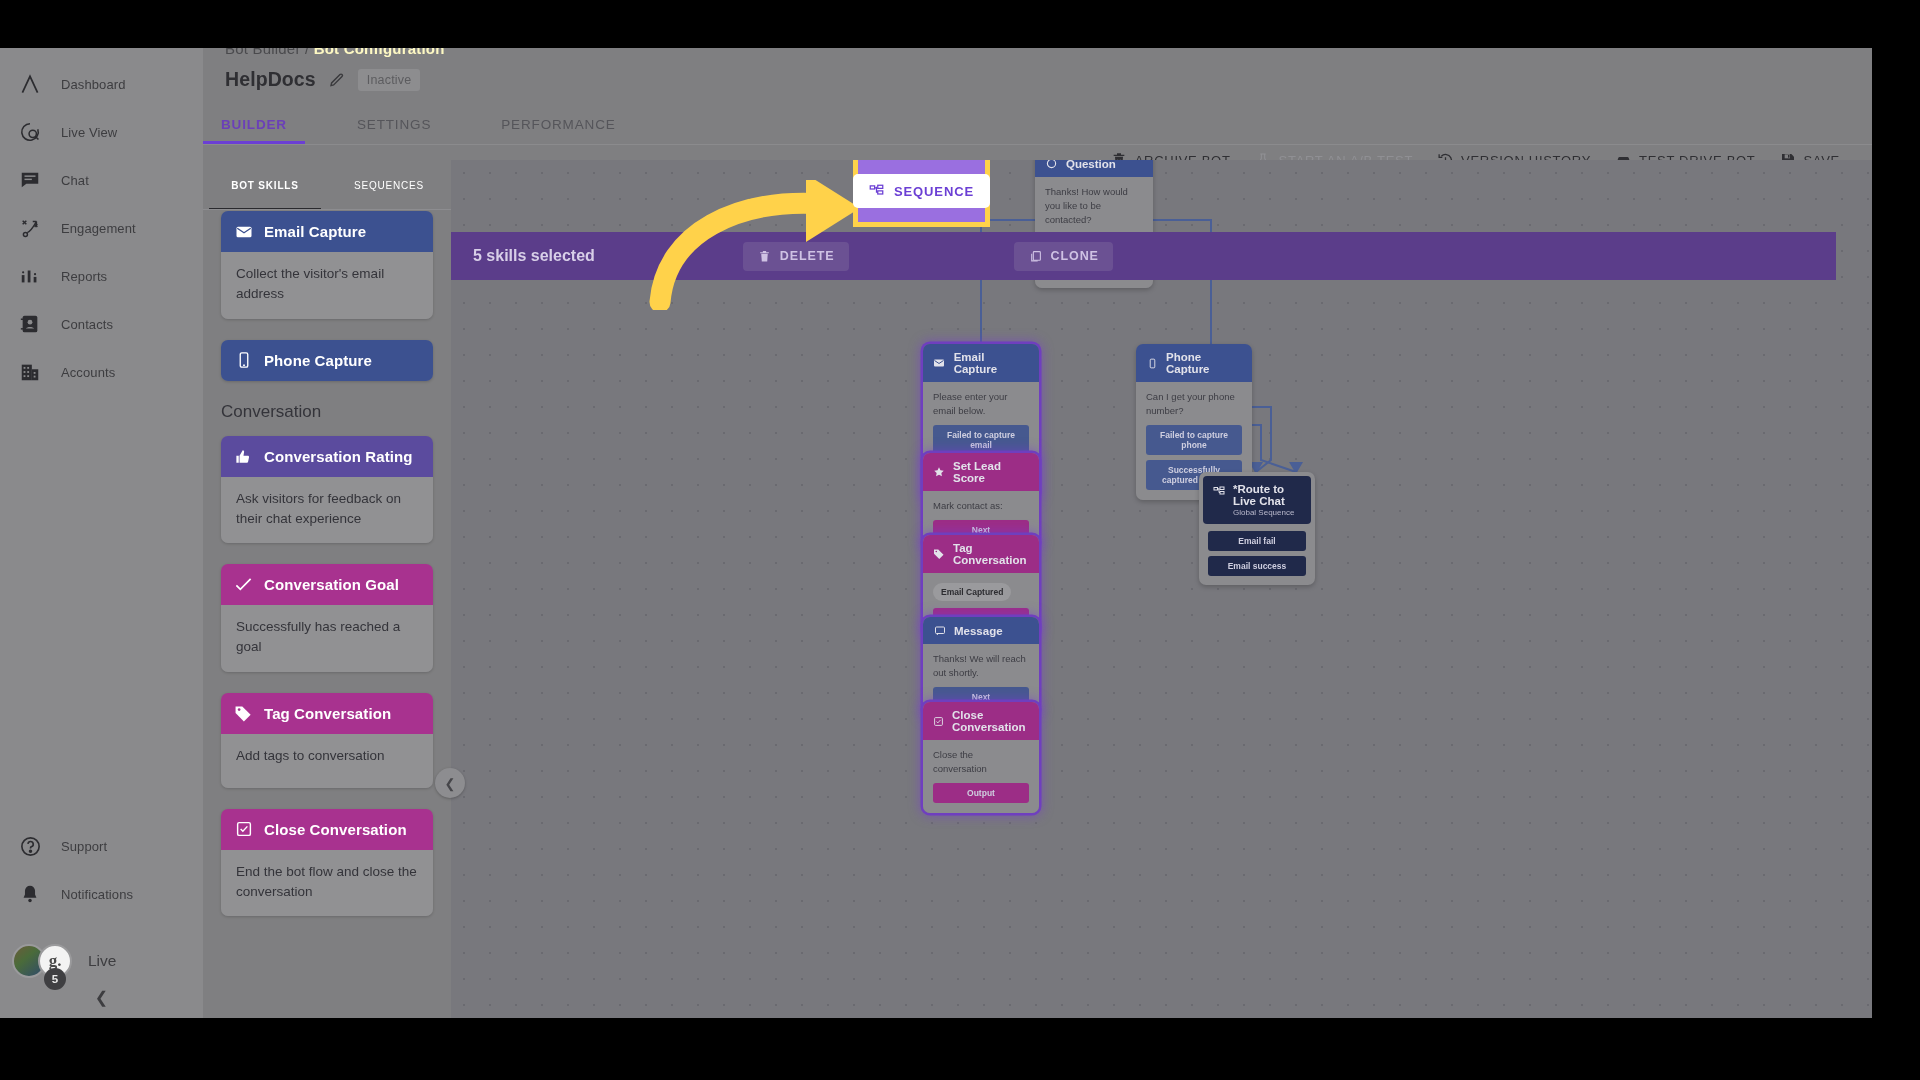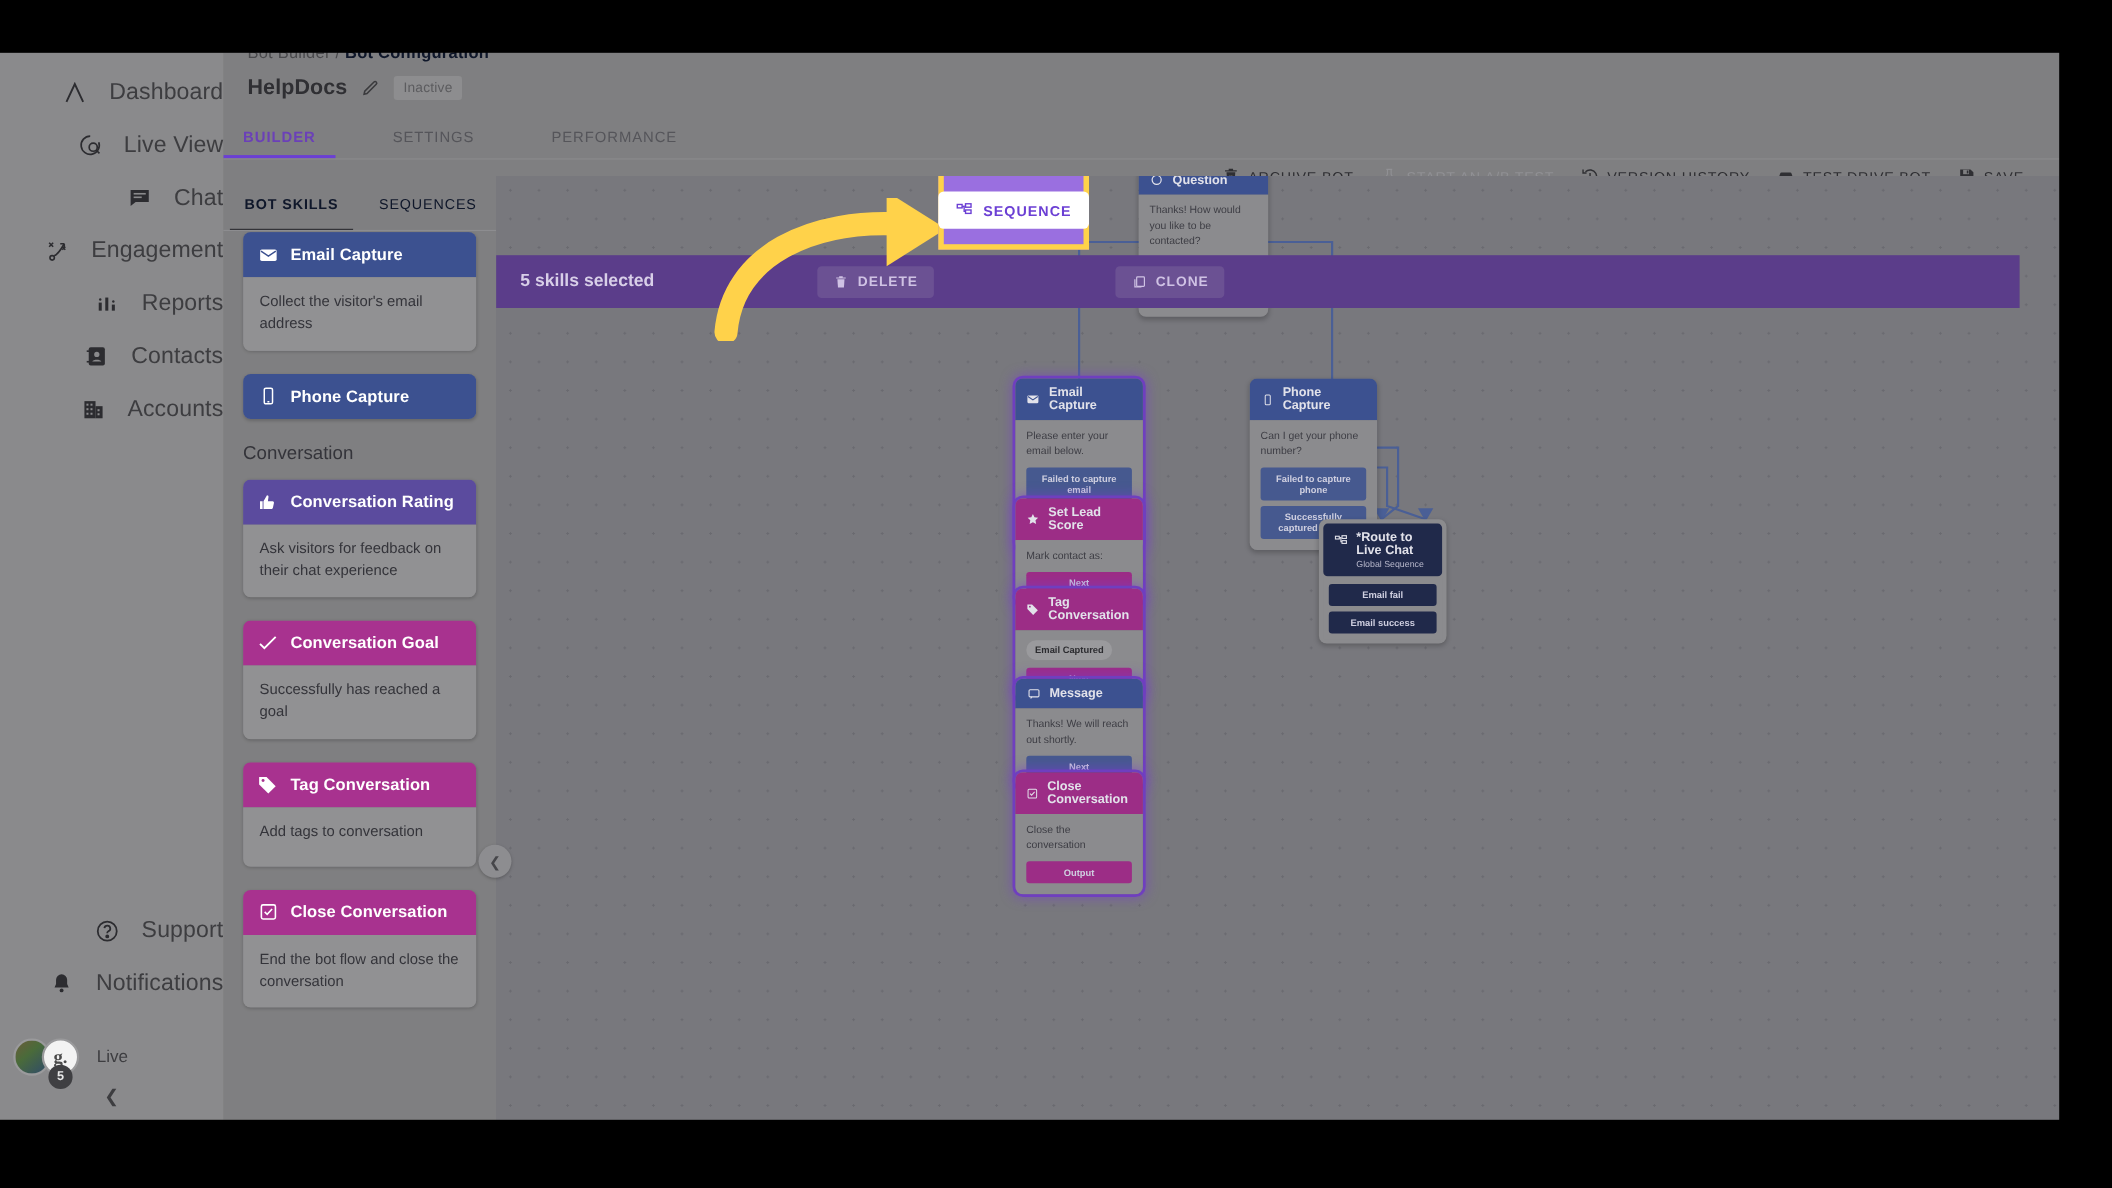--- a/index.html
+++ b/index.html
@@ -24,21 +24,21 @@
 
   
   .leftnav {
     position: absolute; left: 0; top: 48px; width: 203px; height: 970px;
     background: #8a8a8c;
     z-index: 20;
   }
   .nav-item {
     display: flex; align-items: center; gap: 17px;
     height: 48px; padding-left: 16px;
-    color: #3d3d40; font-size: 21px; justify-content: flex-end;
+    color: #3d3d40; font-size: 13px;
   }
   .nav-icon { width: 28px; height: 28px; display:flex; align-items:center; justify-content:center; color:#2c2c30; }
   .nav-icon svg { display:block; }
   .nav-label { letter-spacing: .1px; }
 
   .nav-top { position:absolute; top:12px; left:0; right:0; }
   .nav-bottom { position:absolute; bottom:100px; left:0; right:0; }
 
   .user-row {
     position:absolute; bottom: 38px; left: 0; right: 0;
@@ -67,21 +67,21 @@
     position:absolute; bottom: 0px; left: 0; right: 0; height: 42px;
     display:flex; align-items:center; justify-content:center; color:#3d3d40; font-size:16px;
   }
 
   
   .main { position:absolute; left:203px; top:48px; right:48px; bottom:62px; background:#7f7f81; }
 
   .breadcrumb {
     position:absolute; left:22px; top:-8px; font-size:15px; color:#4a4a4d; letter-spacing:.2px;
   }
-  .breadcrumb b { color:#0f172a; }
+  .breadcrumb b { color:#fef9c3; }
 
   .title-row { position:absolute; left:22px; top:20px; display:flex; align-items:center; gap:12px; }
   .bot-title { font-size:19.5px; color:#2f2f33; font-weight:700; letter-spacing:.1px; }
   .pencil { width:18px; height:18px; color:#3a3a3d; }
   .pill-inactive {
     background:#8d8d8f; color:#5c5c5f; font-size:12.5px; padding:4px 9px; border-radius:3px;
     letter-spacing:.2px;
   }
 
   .tabs { position:absolute; left:0; top:56px; right:0; height:40px; display:flex; }
@@ -99,21 +99,21 @@
   }
   .tb-item { display:flex; align-items:center; gap:7px; font-size:13px; letter-spacing:.7px; color:#2f2f33; }
   .tb-item.disabled { color:#909094; }
   .tb-ico { width:17px; height:17px; display:flex; align-items:center; justify-content:center; }
   .tb-ico svg { display:block; }
 
   
   .subtabs { position:absolute; left:0; top:112px; width:248px; height:50px; display:flex; }
   .subtab {
     flex:1; display:flex; align-items:center; justify-content:center;
-    font-size:13px; letter-spacing:.8px; color:#0f172a;text-align:center;
+    font-size:10px; letter-spacing:.8px; color:#ffffff;text-align:center;
   }
   .subtab.active { position:relative; font-weight:600; }
   .subtab.active::after { content:""; position:absolute; left:6px; right:6px; bottom:0; height:2.5px; background:#2a2a2e; }
   .subtab-underline { position:absolute; left:0; top:161px; width:248px; height:1px; background:#8d8d90; }
 
   
   .skills {
     position:absolute; left:0; top:163px; width:248px; bottom:0; overflow:hidden;
   }
   .skill-card {

